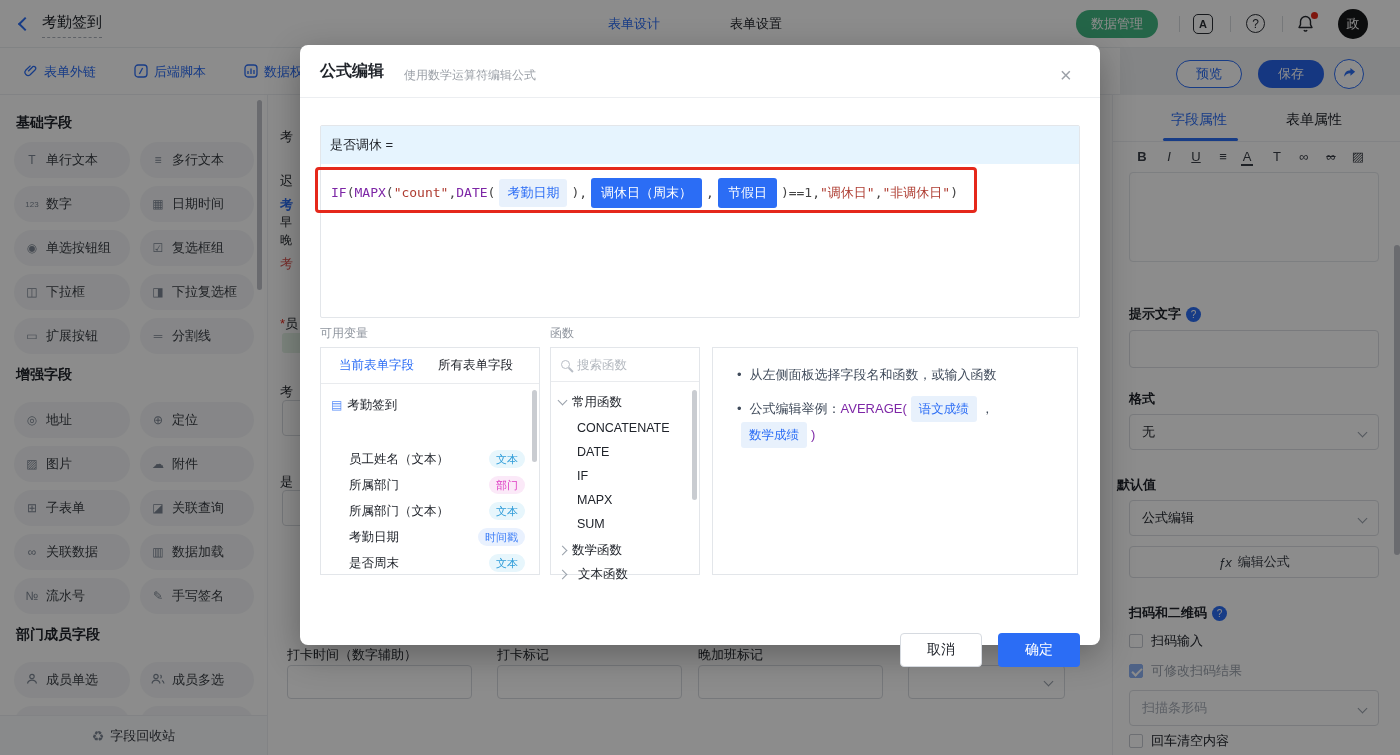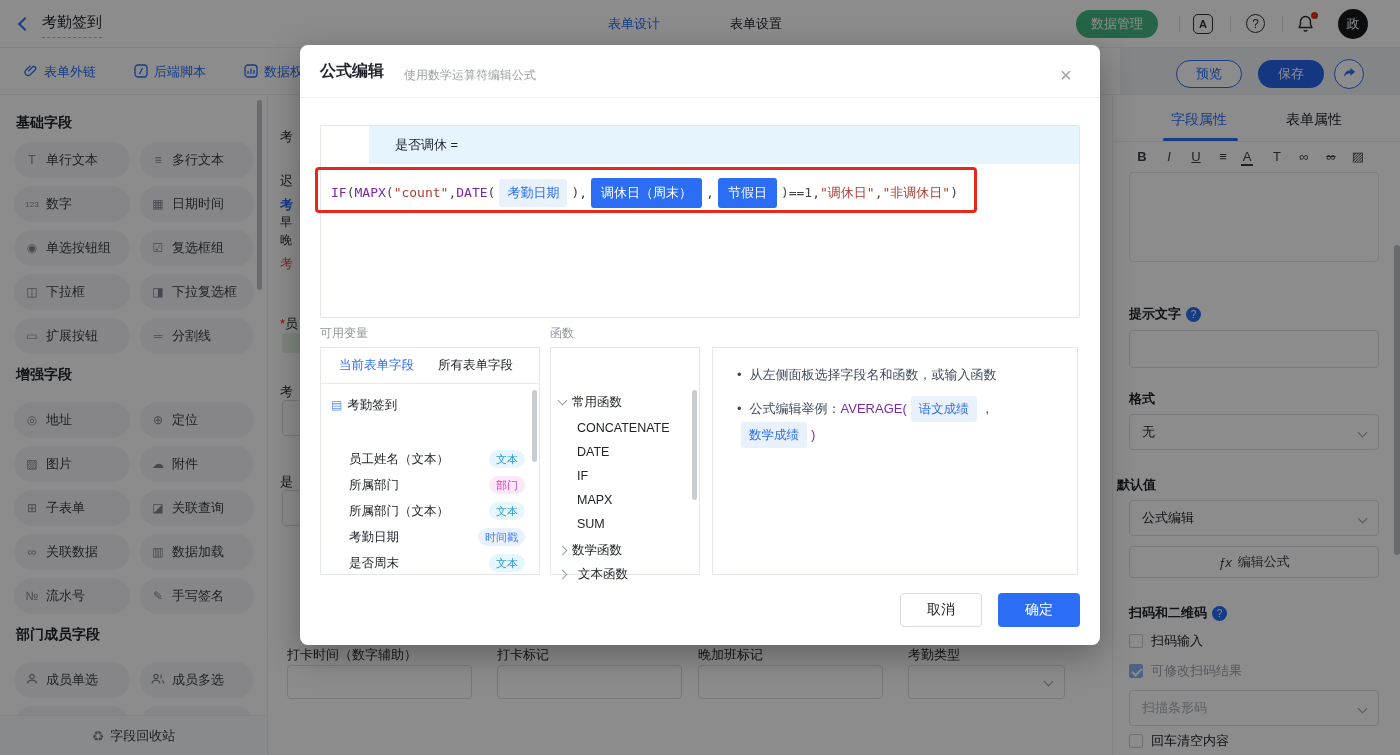--- a/index.html
+++ b/index.html
@@ -55,21 +55,21 @@
   .cb.on::after { content:""; position:absolute; left:4px; top:1px; width:4px; height:8px; border:solid #fff; border-width:0 2px 2px 0; transform:rotate(45deg); }
   .cbrow { display:flex; align-items:center; gap:8px; font-size:13px; color:#20242B; }
 
   
   .overlay { left:0; top:0; width:1400px; height:755px; background:rgba(0,0,0,0.45); z-index:50; }
   .modal { left:300px; top:45px; width:800px; height:600px; background:#fff; border-radius:8px; box-shadow:0 10px 34px rgba(0,0,0,0.3); z-index:60; }
   .m-title { font-size:16px; font-weight:bold; color:#1F2329; }
   .m-sub { font-size:12px; color:#9CA1A8; }
   .m-close { font-size:20px; color:#9CA1A8; line-height:1; }
   .fx-wrap { left:20px; top:80px; width:760px; height:193px; border:1px solid #E3E6EA; border-radius:2px; background:#fff; }
-  .fx-strip { height:38px; background:#E6F4FE; display:flex; align-items:center; padding-left:26px; font-size:13px; color:#20242B;margin-left:48px; }
+  .fx-strip { height:38px; background:#E6F4FE; display:flex; align-items:center; padding-left:9px; font-size:13px; color:#20242B; }
   .fx-code { padding:14px 10px; font-family:"DejaVu Sans Mono",monospace; font-size:13px; color:#444; display:flex; align-items:center; flex-wrap:wrap; line-height:24px; }
   .tk-fn { color:#7D26A6; }
   .tk-str { color:#AE3B30; }
   .tk-pill-l { background:#E8F1FC; color:#2B6DF5; border-radius:3px; padding:2px 8px; margin:0 4px; font-family:"Liberation Sans",sans-serif; font-size:13px; }
   .tk-pill-s { background:#2B6DF5; color:#fff; border-radius:3px; padding:3px 10px; margin:0 4px; font-family:"Liberation Sans",sans-serif; font-size:13px; }
   .annot { left:15px; top:122px; width:662px; height:46px; border:3px solid #E5281B; border-radius:4px; pointer-events:none; z-index:5; }
   .p-label { font-size:12px; color:#8F959E; }
   .mpanel { border:1px solid #E3E6EA; background:#fff; }
   .vtabs { height:36px; border-bottom:1px solid #E9EBEE; display:flex; align-items:center; font-size:12.5px; }
   .vtab1 { color:#2B6DF5; margin-left:18px; }
@@ -83,21 +83,21 @@
   .doc-ico { color:#5B8FF9; font-size:12px; margin:0 5px 0 10px; }
   .srch { height:34px; border-bottom:1px solid #E9EBEE; display:flex; align-items:center; padding-left:10px; gap:7px; }
   .mag { width:9px; height:9px; border:1.5px solid #B9BEC6; border-radius:50%; position:relative; flex:none; }
   .mag::after { content:""; position:absolute; width:6px; height:1.5px; background:#B9BEC6; transform:rotate(45deg); right:-5px; bottom:-2px; }
   .srch input { border:none; outline:none; width:100px; font-size:12.5px; font-family:"Liberation Sans",sans-serif; color:#20242B; }
   .srch input::placeholder { color:#B3B8BF; }
   .frow { position:absolute; left:0; width:100%; height:24px; display:flex; align-items:center; font-size:12.5px; color:#20242B; }
   .help-line { position:absolute; left:24px; right:16px; font-size:13px; color:#3F4A5A; display:flex; align-items:center; flex-wrap:wrap; line-height:22px; }
   .hl-pill { background:#E8F1FC; color:#2B6DF5; border-radius:3px; padding:2px 8px; margin:0 4px; font-size:12.5px; }
   .hl-fn { color:#7D26A6; }
-  .mbtn { width:82px; height:34px; border-radius:4px; font-size:14px; display:flex; align-items:center; justify-content:center; }
+  .mbtn { width:82px; height:34px; border-radius:4px; font-size:14px; display:flex; align-items:center; justify-content:center;margin-top:40px; }
   .mbtn.cancel { border:1px solid #D6DAE0; background:#fff; color:#20242B; }
   .mbtn.ok { background:#2B6DF5; color:#fff; }
 </style>
 </head>
 <body>
 
 <div class="abs topbar">
   <span class="abs back-ico" style="left:20px;top:19px;"></span>
   <span class="abs tb-title" style="left:42px;top:13px;">考勤签到</span>
   <span class="abs tb-tab" style="left:608px;top:15px;color:#2B6DF5;">表单设计</span>
@@ -417,20 +417,24 @@
         <span class="badge b-time">时间戳</span>
       </div>
     <div class="trow" style="top:202px;padding-left:28px;">
         <span>是否周末</span>
         <span class="badge b-text">文本</span>
       </div>
     <div class="abs sbar" style="right:2px;top:42px;width:5px;height:72px;background:#C9CCD1;"></div>
   </div>
 
   <div class="abs mpanel" style="left:250px;top:302px;width:150px;height:228px;">
+    <div class="srch">
+      <span class="mag"></span>
+      <input placeholder="搜索函数" style="">
+    </div>
     <div class="frow" style="top:42px;padding-left:8px;gap:6px;">
         <span class="chev" style="transform:rotate(45deg);margin-top:-4px;"></span>
         <span>常用函数</span>
       </div>
     <div class="frow" style="top:68px;padding-left:26px;">
         <span>CONCATENATE</span>
       </div>
     <div class="frow" style="top:92px;padding-left:26px;">
         <span>DATE</span>
       </div>

